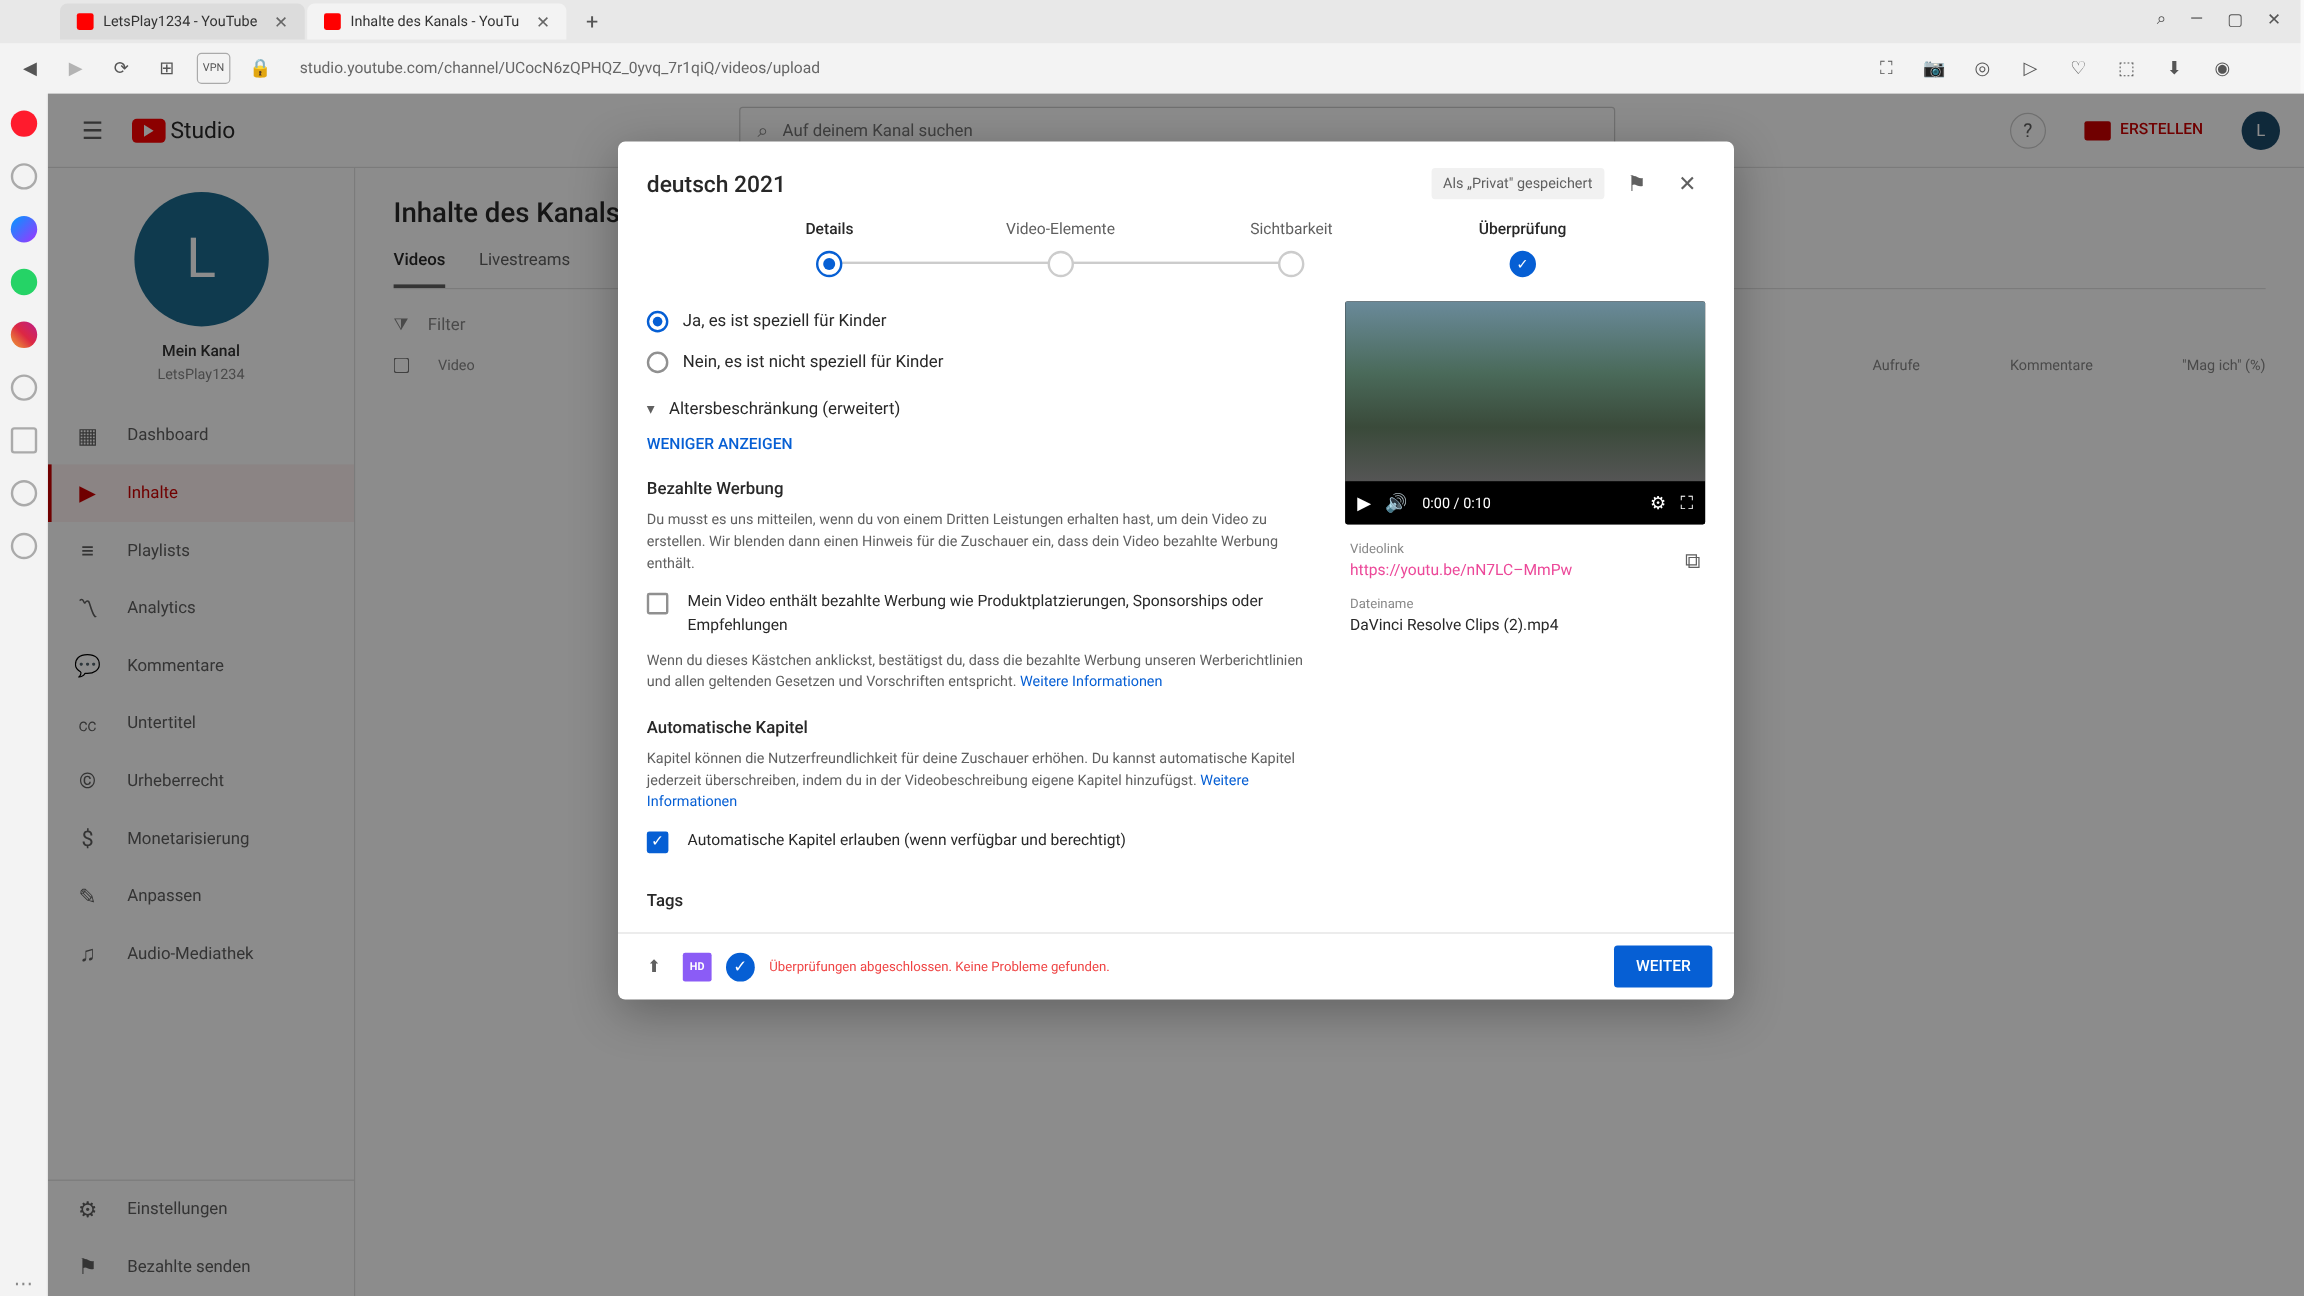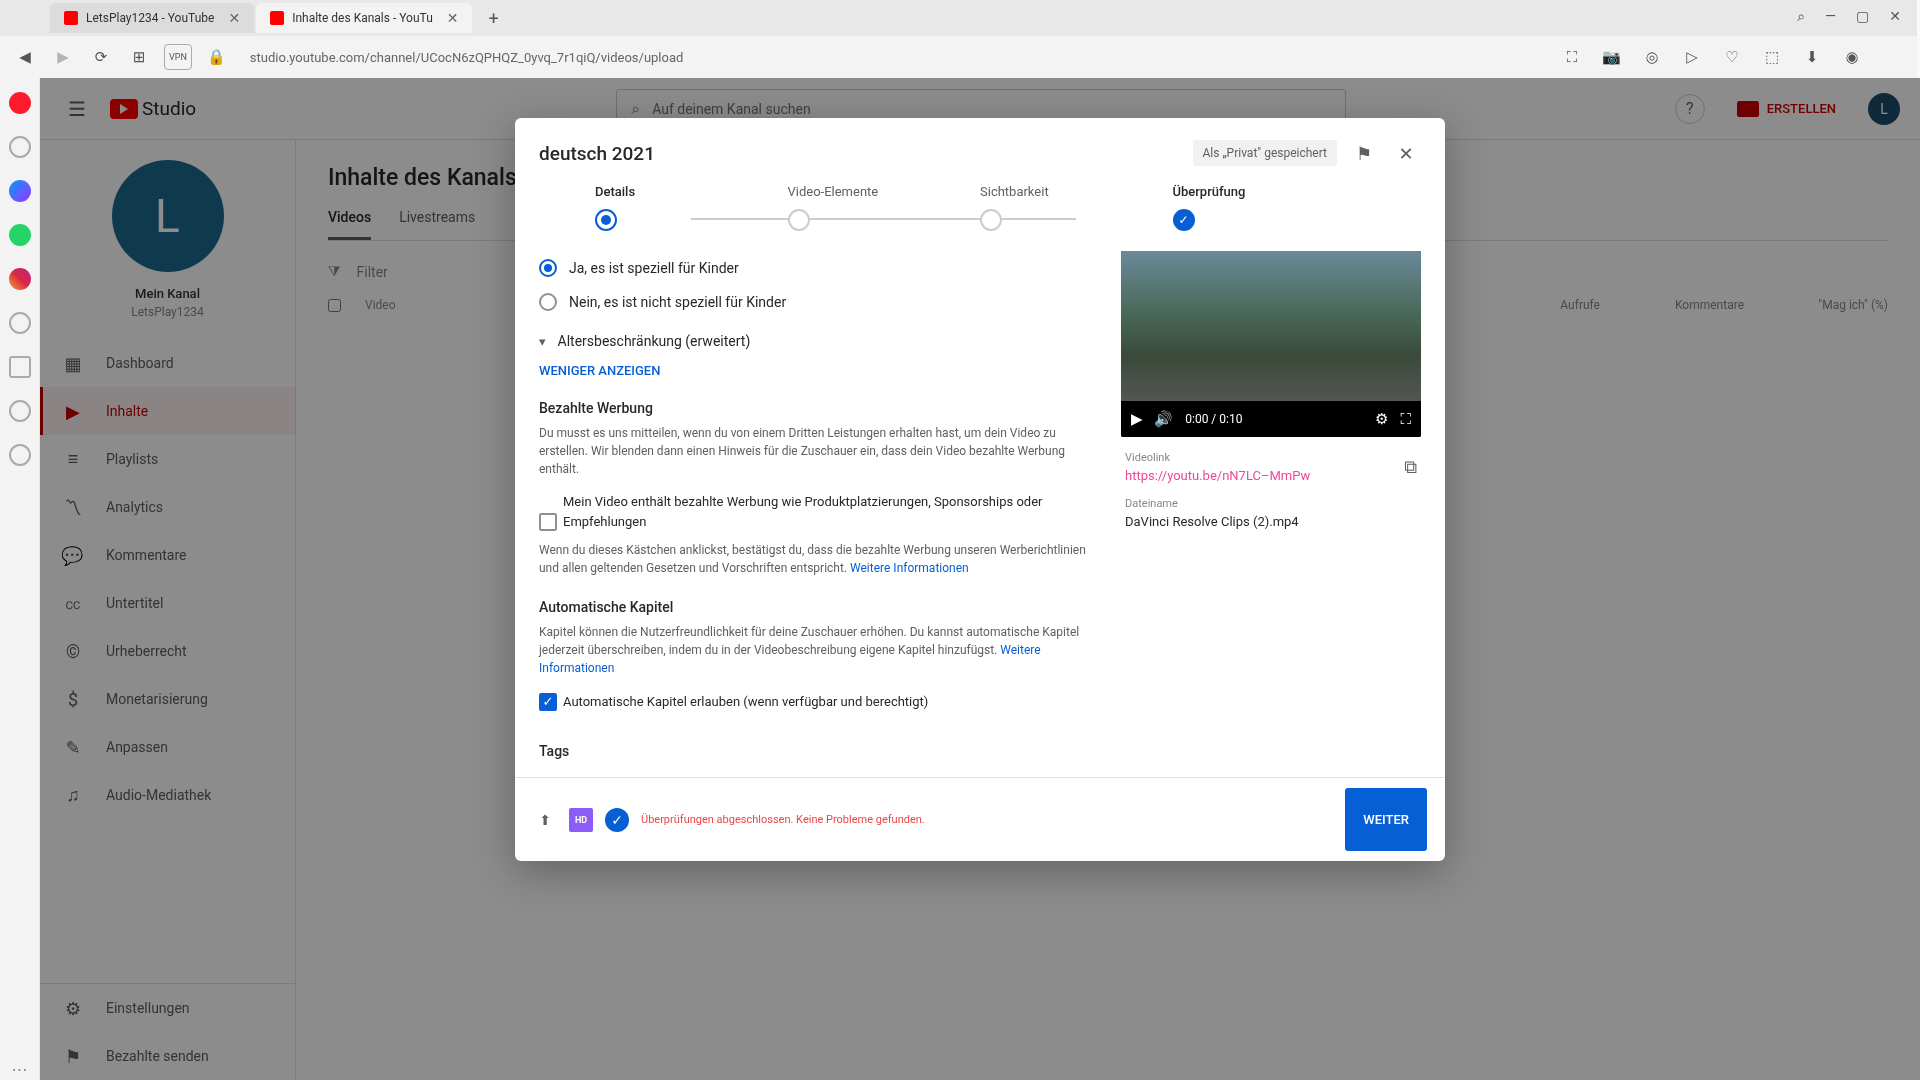--- a/index.html
+++ b/index.html
@@ -65,21 +65,21 @@
 .modal-overlay { position: absolute; inset: 0; background: rgba(0,0,0,0.45); display: flex; align-items: flex-start; justify-content: center; padding-top: 40px; }
 .modal { width: 930px; background: #fff; border-radius: 6px; display: flex; flex-direction: column; max-height: 880px; box-shadow: 0 10px 40px rgba(0,0,0,0.3); }
 
 .modal-header { padding: 20px 24px 0; display: flex; align-items: center; }
 .modal-title { font-size: 19px; font-weight: 500; color: #282828; }
 .modal-header-right { margin-left: auto; display: flex; align-items: center; gap: 12px; }
 .save-status { background: #f1f1f1; padding: 6px 10px; font-size: 12px; color: #606060; border-radius: 3px; }
 .feedback-icon, .close-icon { width: 30px; height: 30px; display: flex; align-items: center; justify-content: center; color: #606060; font-size: 18px; }
 
 .stepper { display: flex; align-items: center; padding: 16px 80px 20px; }
-.step { flex: 1; display: flex; flex-direction: column; align-items: flex-start; position: relative; }
+.step { flex: 1; display: flex; flex-direction: column; align-items: center; position: relative; }
 .step-label { font-size: 13px; color: #606060; margin-bottom: 10px; }
 .step.active .step-label, .step.done .step-label { color: #282828; font-weight: 500; }
 .step-dot { width: 22px; height: 22px; border-radius: 50%; border: 2px solid #ccc; background: #fff; position: relative; z-index: 2; }
 .step.active .step-dot { border: 2px solid #065fd4; }
 .step.active .step-dot::after { content: ""; position: absolute; inset: 4px; border-radius: 50%; background: #065fd4; }
 .step.done .step-dot { background: #065fd4; border-color: #065fd4; }
 .step.done .step-dot::after { content: "✓"; position: absolute; inset: 0; color: #fff; font-size: 12px; display: flex; align-items: center; justify-content: center; }
 .step-line { position: absolute; top: 34px; left: 50%; width: 100%; height: 2px; background: #ccc; z-index: 1; }
 .step:last-child .step-line { display: none; }
 
@@ -94,42 +94,42 @@
 
 .expand-row { display: flex; align-items: center; gap: 12px; padding: 14px 0; font-size: 14px; color: #282828; }
 .chevron { font-size: 13px; color: #606060; }
 
 .link-text { color: #065fd4; font-size: 13px; font-weight: 500; text-transform: uppercase; cursor: pointer; }
 
 .section-title { font-size: 14px; font-weight: 500; color: #282828; margin-top: 22px; margin-bottom: 8px; }
 .section-desc { font-size: 12px; color: #606060; line-height: 1.5; }
 .section-desc a { color: #065fd4; text-decoration: none; }
 
-.checkbox-row { display: flex; align-items: flex-end; gap: 6px; padding: 14px 0 10px; font-size: 13px; color: #282828; line-height: 1.5; }
+.checkbox-row { display: flex; align-items: flex-start; gap: 16px; padding: 14px 0 10px; font-size: 13px; color: #282828; line-height: 1.5; }
 .checkbox { width: 18px; height: 18px; border: 2px solid #909090; border-radius: 2px; flex-shrink: 0; position: relative; margin-top: 2px; }
 .checkbox.checked { background: #065fd4; border-color: #065fd4; }
 .checkbox.checked::after { content: "✓"; color: #fff; position: absolute; inset: 0; font-size: 13px; display: flex; align-items: center; justify-content: center; }
 
 .video-preview { width: 300px; background: #000; border-radius: 2px; overflow: hidden; }
 .video-img { width: 300px; height: 150px; background: linear-gradient(180deg, #6a8a9a 0%, #4a6a5a 40%, #3a4a3a 70%, #555 100%); position: relative; }
 .video-controls { height: 36px; background: rgba(0,0,0,0.9); display: flex; align-items: center; padding: 0 10px; gap: 12px; color: #fff; font-size: 12px; }
 .vc-icon { font-size: 15px; }
 .vc-time { flex: 1; }
 
 .video-meta { padding: 14px 4px; }
 .meta-label { font-size: 11px; color: #888; margin-bottom: 4px; }
 .meta-link { font-size: 13px; color: #ec4899; }
 .meta-value { font-size: 13px; color: #282828; }
 .copy-row { display: flex; justify-content: space-between; align-items: center; }
 .copy-icon { font-size: 18px; color: #606060; }
 
 .modal-footer { border-top: 1px solid #e0e0e0; padding: 10px 18px; display: flex; align-items: center; gap: 12px; }
 .footer-icon { width: 24px; height: 24px; display: flex; align-items: center; justify-content: center; color: #065fd4; font-size: 14px; }
 .footer-status { font-size: 11px; color: #ef4444; }
-.next-btn { margin-left: auto; background: #065fd4; color: #fff; border: none; padding: 24px 18px; border-radius: 3px; font-size: 13px; font-weight: 500; cursor: pointer; }
+.next-btn { margin-left: auto; background: #065fd4; color: #fff; border: none; padding: 10px 18px; border-radius: 3px; font-size: 13px; font-weight: 500; cursor: pointer; }
 </style>
 </head>
 <body>
 
 <div class="browser-chrome">
   <div class="tab-bar">
     <div class="tab inactive">
       <span class="tab-favicon"></span>
       <span>LetsPlay1234 - YouTube</span>
       <span class="tab-close">✕</span>

